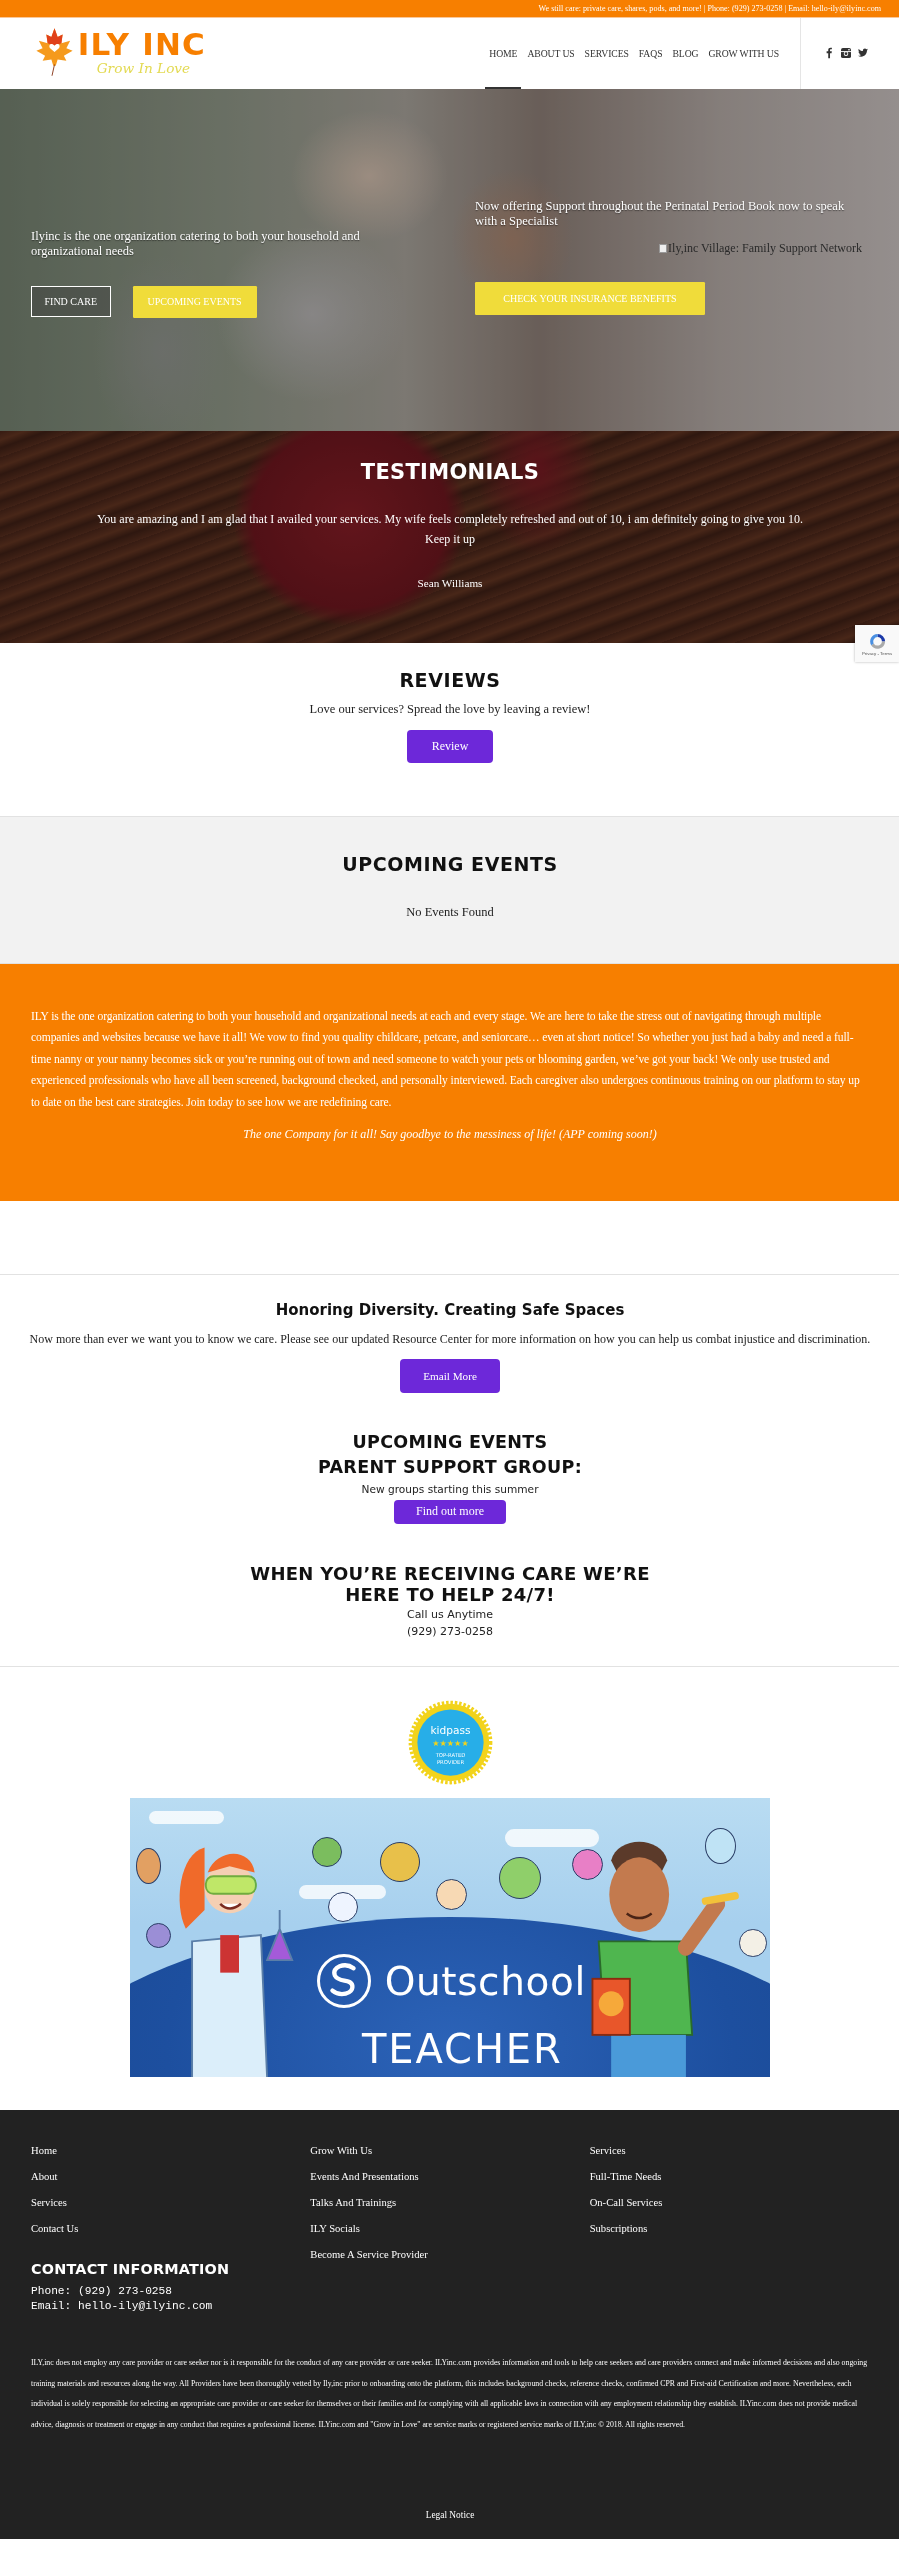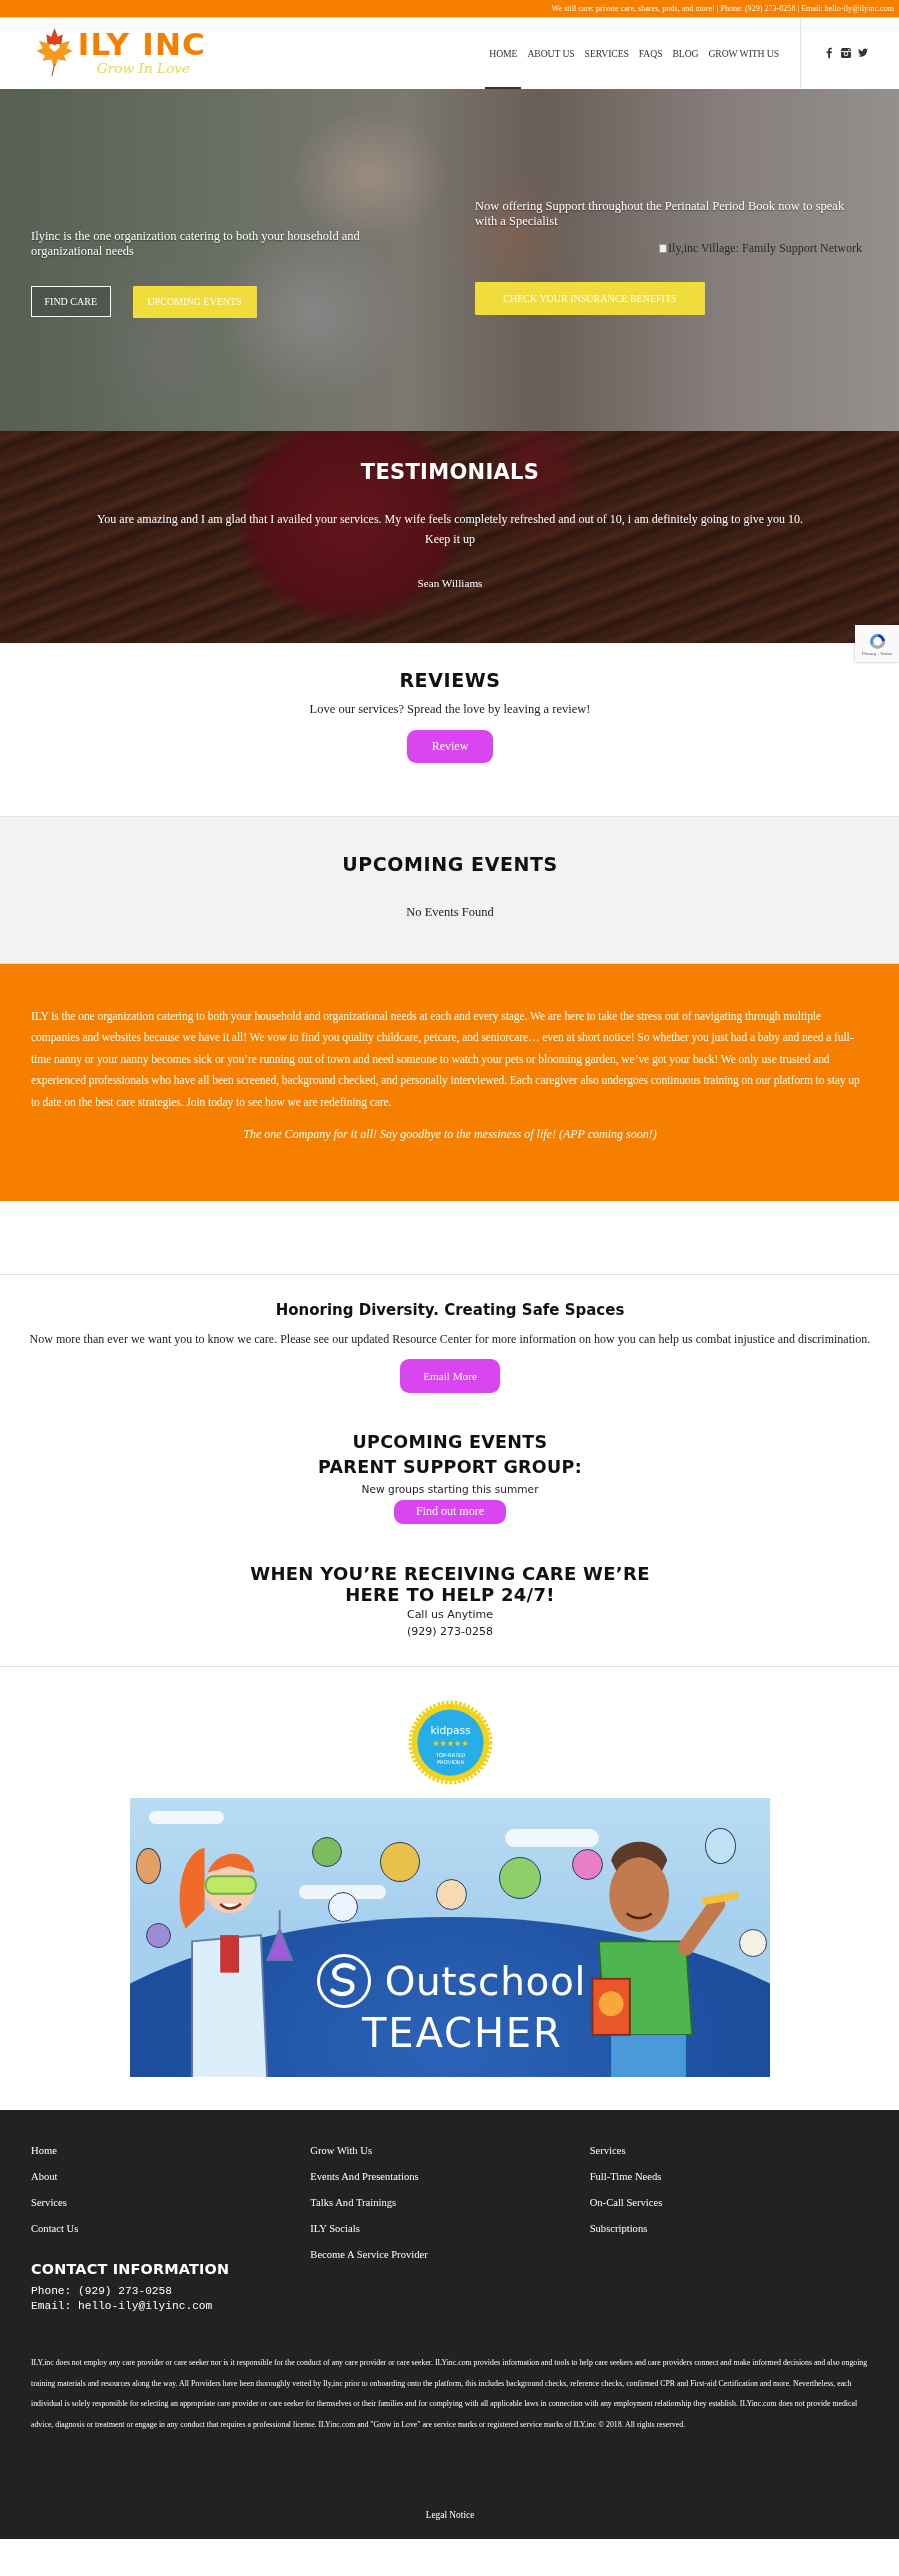--- a/index.html
+++ b/index.html
@@ -1,21 +1,21 @@
 <!DOCTYPE html>
 <html style="font-size:10px"><head>
 <meta charset="utf-8">
 <style>
   * { box-sizing: border-box; margin: 0; padding: 0; }
   html, body { width: 900px; background: #fff; }
   body { font-family: "Liberation Serif", "DejaVu Serif", serif; color: #222; }
   .sans { font-family: "DejaVu Sans", "Liberation Sans", sans-serif; }
 
   
-  .topbar { height: 17.5px; background: #f77f00; color: #fff; font-size: 8.1px; display: flex; align-items: center; justify-content: flex-end; padding-right: 6px; border-bottom: 0.6px solid #f9c79a; }
+  .topbar { height: 17.5px; background: #f77f00; color: #fff; font-size: 8.1px; display: flex; align-items: center; justify-content: flex-end; padding-right: 19px; border-bottom: 0.6px solid #f9c79a; }
 
   
   .header { height: 71px; background: #fff; position: relative; display: flex; align-items: center; }
   .logo { position: absolute; left: 35px; top: 8.7px; width: 194px; height: 52px; display: flex; align-items: center; }
   .logo-leaf { width: 39px; height: 50px; position: relative; }
   .logo-text { margin-left: 3.7px; display: flex; flex-direction: column; align-items: flex-start; }
   .logo-main { font-family: "DejaVu Sans", sans-serif; color: #f77f00; font-size: 31px; font-weight: bold; letter-spacing: 1.2px; line-height: 32.5px; }
   .logo-tag { font-family: "DejaVu Serif", serif; font-style: italic; color: #e3da52; font-size: 13.7px; margin-left: 19px; line-height: 15px; }
   .nav { position: absolute; right: 116px; top: 0; height: 71px; display: flex; align-items: center; gap: 0; }
   .nav-item { font-size: 9.7px; color: #333; padding: 0 5px; height: 71px; display: flex; align-items: center; position: relative; letter-spacing: -0.1px; }
@@ -56,21 +56,21 @@
   .t-title { color: #fff; font-size: 21px; padding-top: 29px; letter-spacing: 0.3px; }
   .t-quote { color: #fff; font-size: 12px; line-height: 20.6px; width: 712px; margin: 25px auto 0; }
   .t-author { color: #fff; font-size: 11.2px; margin-top: 27px; }
   .recaptcha { position: absolute; right: 0; top: 625px; width: 44px; height: 37px; background: #f9f9f9; box-shadow: 0 0 2.5px rgba(0,0,0,0.3); z-index: 5; display: flex; flex-direction: column; align-items: center; justify-content: center; font-family: "Liberation Sans", sans-serif; font-size: 4.4px; color: #555; }
 
   
   .reviews { height: 174px; text-align: center; border-bottom: 0.6px solid #e2e2e2; }
   .sec-title { font-size: 19px; color: #111; letter-spacing: 0.6px; }
   .reviews .sec-title { padding-top: 26px; }
   .reviews-sub { font-size: 12.5px; margin-top: 11.2px; }
-  .btn-orange { display: inline-flex; align-items: center; justify-content: center; background: #d946ef; color: #fff; font-size: 12px; border-radius: 9px; }
+  .btn-orange { display: inline-flex; align-items: center; justify-content: center; background: #6d28d9; color: #fff; font-size: 12px; border-radius: 4px; }
   .reviews .btn-orange { width: 86px; height: 32.5px; margin-top: 13.7px; }
 
   
   .events { height: 147px; background: #f2f2f2; text-align: center; border-bottom: 0.6px solid #e2e2e2; }
   .events .sec-title { padding-top: 36px; }
   .events-empty { font-size: 12.5px; margin-top: 30px; }
 
   
   .about { height: 237px; background: #f77f00; color: #fff; padding: 42px 31px 0; }
   .about-text { font-size: 11.6px; line-height: 21.6px; letter-spacing: -0.1px; }
@@ -97,21 +97,21 @@
   .kidpass-wrap { height: 131px; display: flex; align-items: center; justify-content: center; }
   .kidpass { width: 85px; height: 85px; position: relative; margin-top: 19px; }
 
   
   .outschool { width: 640px; height: 279px; margin: 0 auto; position: relative; overflow: hidden;
     background: linear-gradient(180deg, #b9dcf2 0%, #a7d0ee 45%, #a7d0ee 100%); }
   .os-globe { position: absolute; left: -125px; top: 119px; width: 890px; height: 437px; border-radius: 50%; background: radial-gradient(ellipse at 50% 30%, #2c63b8 0%, #1d4f9f 45%, #18448a 100%); }
   .os-logo { position: absolute; left: 187px; top: 156px; display: flex; align-items: center; gap: 13.7px; }
   .os-mark { width: 54px; height: 54px; border: 3.7px solid #fff; border-radius: 50%; position: relative; }
   .os-word { font-family: "DejaVu Sans", sans-serif; color: #fff; font-size: 39px; letter-spacing: 0.6px; }
-  .os-teacher { position: absolute; left: 232px; top: 212px; font-family: "DejaVu Sans", sans-serif; color: #fff; font-size: 40px; letter-spacing: 1.9px; }
+  .os-teacher { position: absolute; left: 232px; top: 228px; font-family: "DejaVu Sans", sans-serif; color: #fff; font-size: 40px; letter-spacing: 1.9px; }
   .os-char { position: absolute; }
   .bubble { position: absolute; border-radius: 50%; border: 1.9px solid #2a3d66; }
 
   
   .footer { margin-top: 32.5px; background: #222; color: #fff; padding: 35px 31px 0; position: relative; height: 429px; }
   .f-cols { display: flex; }
   .f-col { width: 296px; }
   .f-link { font-size: 10.6px; height: 26px; line-height: 12.5px; }
   .f-col:first-child .f-link { height: 26px; }
   .f-contact-title { font-size: 14.4px; margin-top: 12.5px; letter-spacing: 0.2px; }

